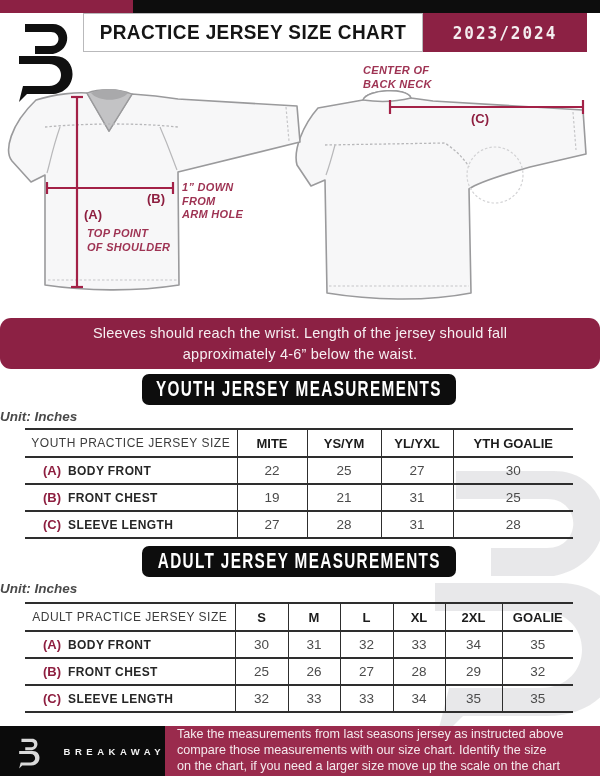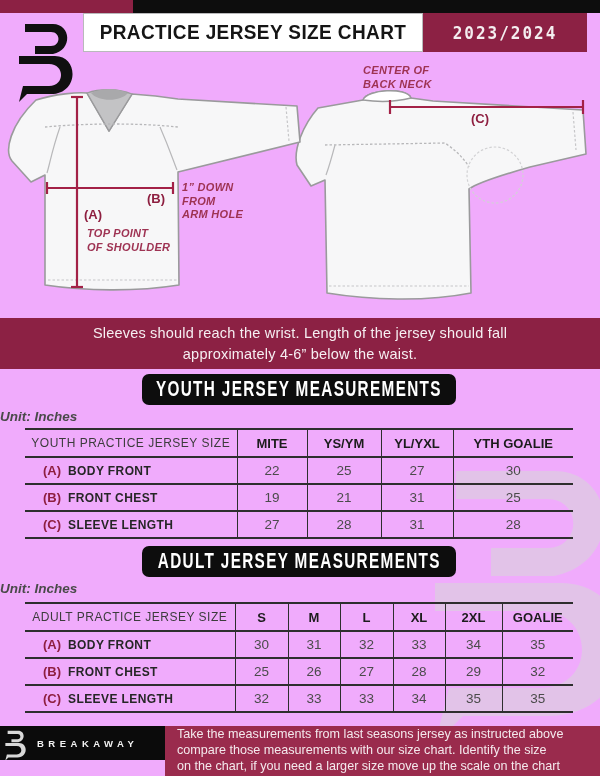--- a/index.html
+++ b/index.html
@@ -1,19 +1,19 @@
 <!DOCTYPE html>
 <html><head>
 <meta charset="utf-8">
 <style>
   * { margin:0; padding:0; box-sizing:border-box; }
   html,body { background:#cfcfd1; }
   .page {
     position:relative; width:600px; height:776px; overflow:hidden;
-    background:#f0abfc;
+    background:#ffffff;
     font-family:"Liberation Sans", sans-serif;
   }
   
   .top-strip { position:absolute; left:0; top:0; width:600px; height:13px; background:#0d0d0d; }
   .top-strip-maroon { position:absolute; left:0; top:0; width:133px; height:13px; background:#8c2144; }
   
   .title-box {
     position:absolute; left:83px; top:13px; width:340px; height:39px;
     background:#ffffff; border:1px solid #b9b9bb;
     display:flex; align-items:center; justify-content:center;
@@ -33,21 +33,21 @@
   .logo-top { position:absolute; left:17px; top:6px; z-index:5; }
   
   .diagram-area { position:absolute; left:0; top:55px; width:600px; height:263px; }
   .jersey-svg { position:absolute; top:0; }
   .anno-key { position:absolute; font-size:13px; font-weight:bold; color:#8e1f40; }
   .anno-text { position:absolute; font-size:11px; font-style:italic; font-weight:600; color:#9e3353; line-height:13.5px; letter-spacing:0.3px; }
   
   .banner {
     position:absolute; left:0; top:318px; width:600px; height:51px; background:#8c2144;
     display:flex; flex-direction:column; align-items:center; justify-content:center;
-    color:#f6eff2; font-size:14.5px; line-height:21px; letter-spacing:0.2px;
+    color:#f6eff2; font-size:14.5px; line-height:21px; letter-spacing:0.2px;border-radius:11px;
   }
   
   .pill {
     position:absolute; left:142px; width:314px; height:31px; background:#0d0d0d;
     border-radius:7px; display:flex; align-items:center; justify-content:center; z-index:2;
   }
   .pill span {
     color:#ffffff; font-size:17px; font-weight:bold; letter-spacing:1.5px; white-space:nowrap;
     transform:scale(0.9,1.25);
   }
@@ -65,22 +65,22 @@
   .size-table th:not(:first-child), .size-table td:not(:first-child) { border-left:1.5px solid #2e2e2e; }
   .size-table th { height:28px; font-weight:bold; color:#1c1c1c; font-size:13px; }
   .size-table th.head-label {
     font-weight:normal; color:#3c3c3c; font-size:12px; letter-spacing:0.5px; text-align:center;
   }
   .rowlab { text-align:left !important; padding-left:18px !important; white-space:nowrap; }
   .rowlab .key { font-weight:bold; color:#8e1f40; font-size:13px; margin-right:7px; }
   .rowlab .lab { font-weight:600; color:#262626; font-size:12px; letter-spacing:0.4px; }
   
   .footer-black {
-    position:absolute; left:0; top:726px; width:165px; height:34px; background:#0b0b0b;
-    display:flex; align-items:center; padding-left:4px; gap:9px; z-index:3;
+    position:absolute; left:0; top:726px; width:165px; height:50px; background:#0b0b0b;
+    display:flex; align-items:center; padding-left:18px; gap:22px; z-index:3;
   }
   .footer-brand { color:#f2f2f2; font-size:9.5px; font-weight:bold; letter-spacing:4.5px; }
   .footer-maroon {
     position:absolute; left:165px; top:726px; width:435px; height:50px; background:#9a2b4d;
     display:flex; flex-direction:column; justify-content:center; padding-left:12px; z-index:3;
   }
   .footer-maroon div { color:#f4e9ed; font-size:12.6px; line-height:15.8px; white-space:nowrap; }
   
   .watermark { position:absolute; left:428px; top:408px; z-index:0; opacity:0.55; }
 </style>

